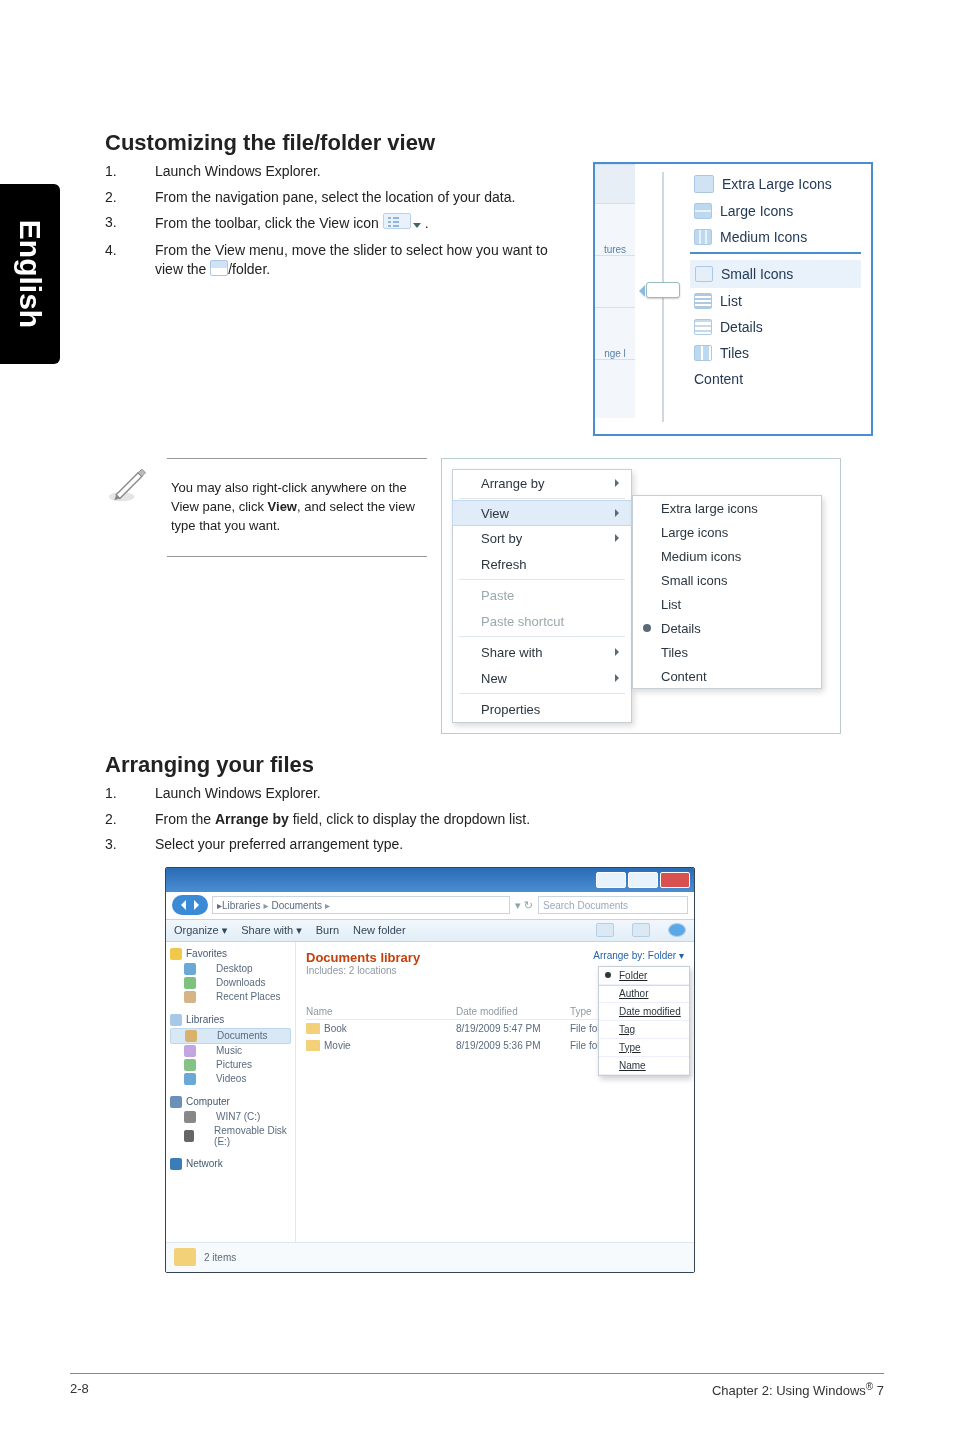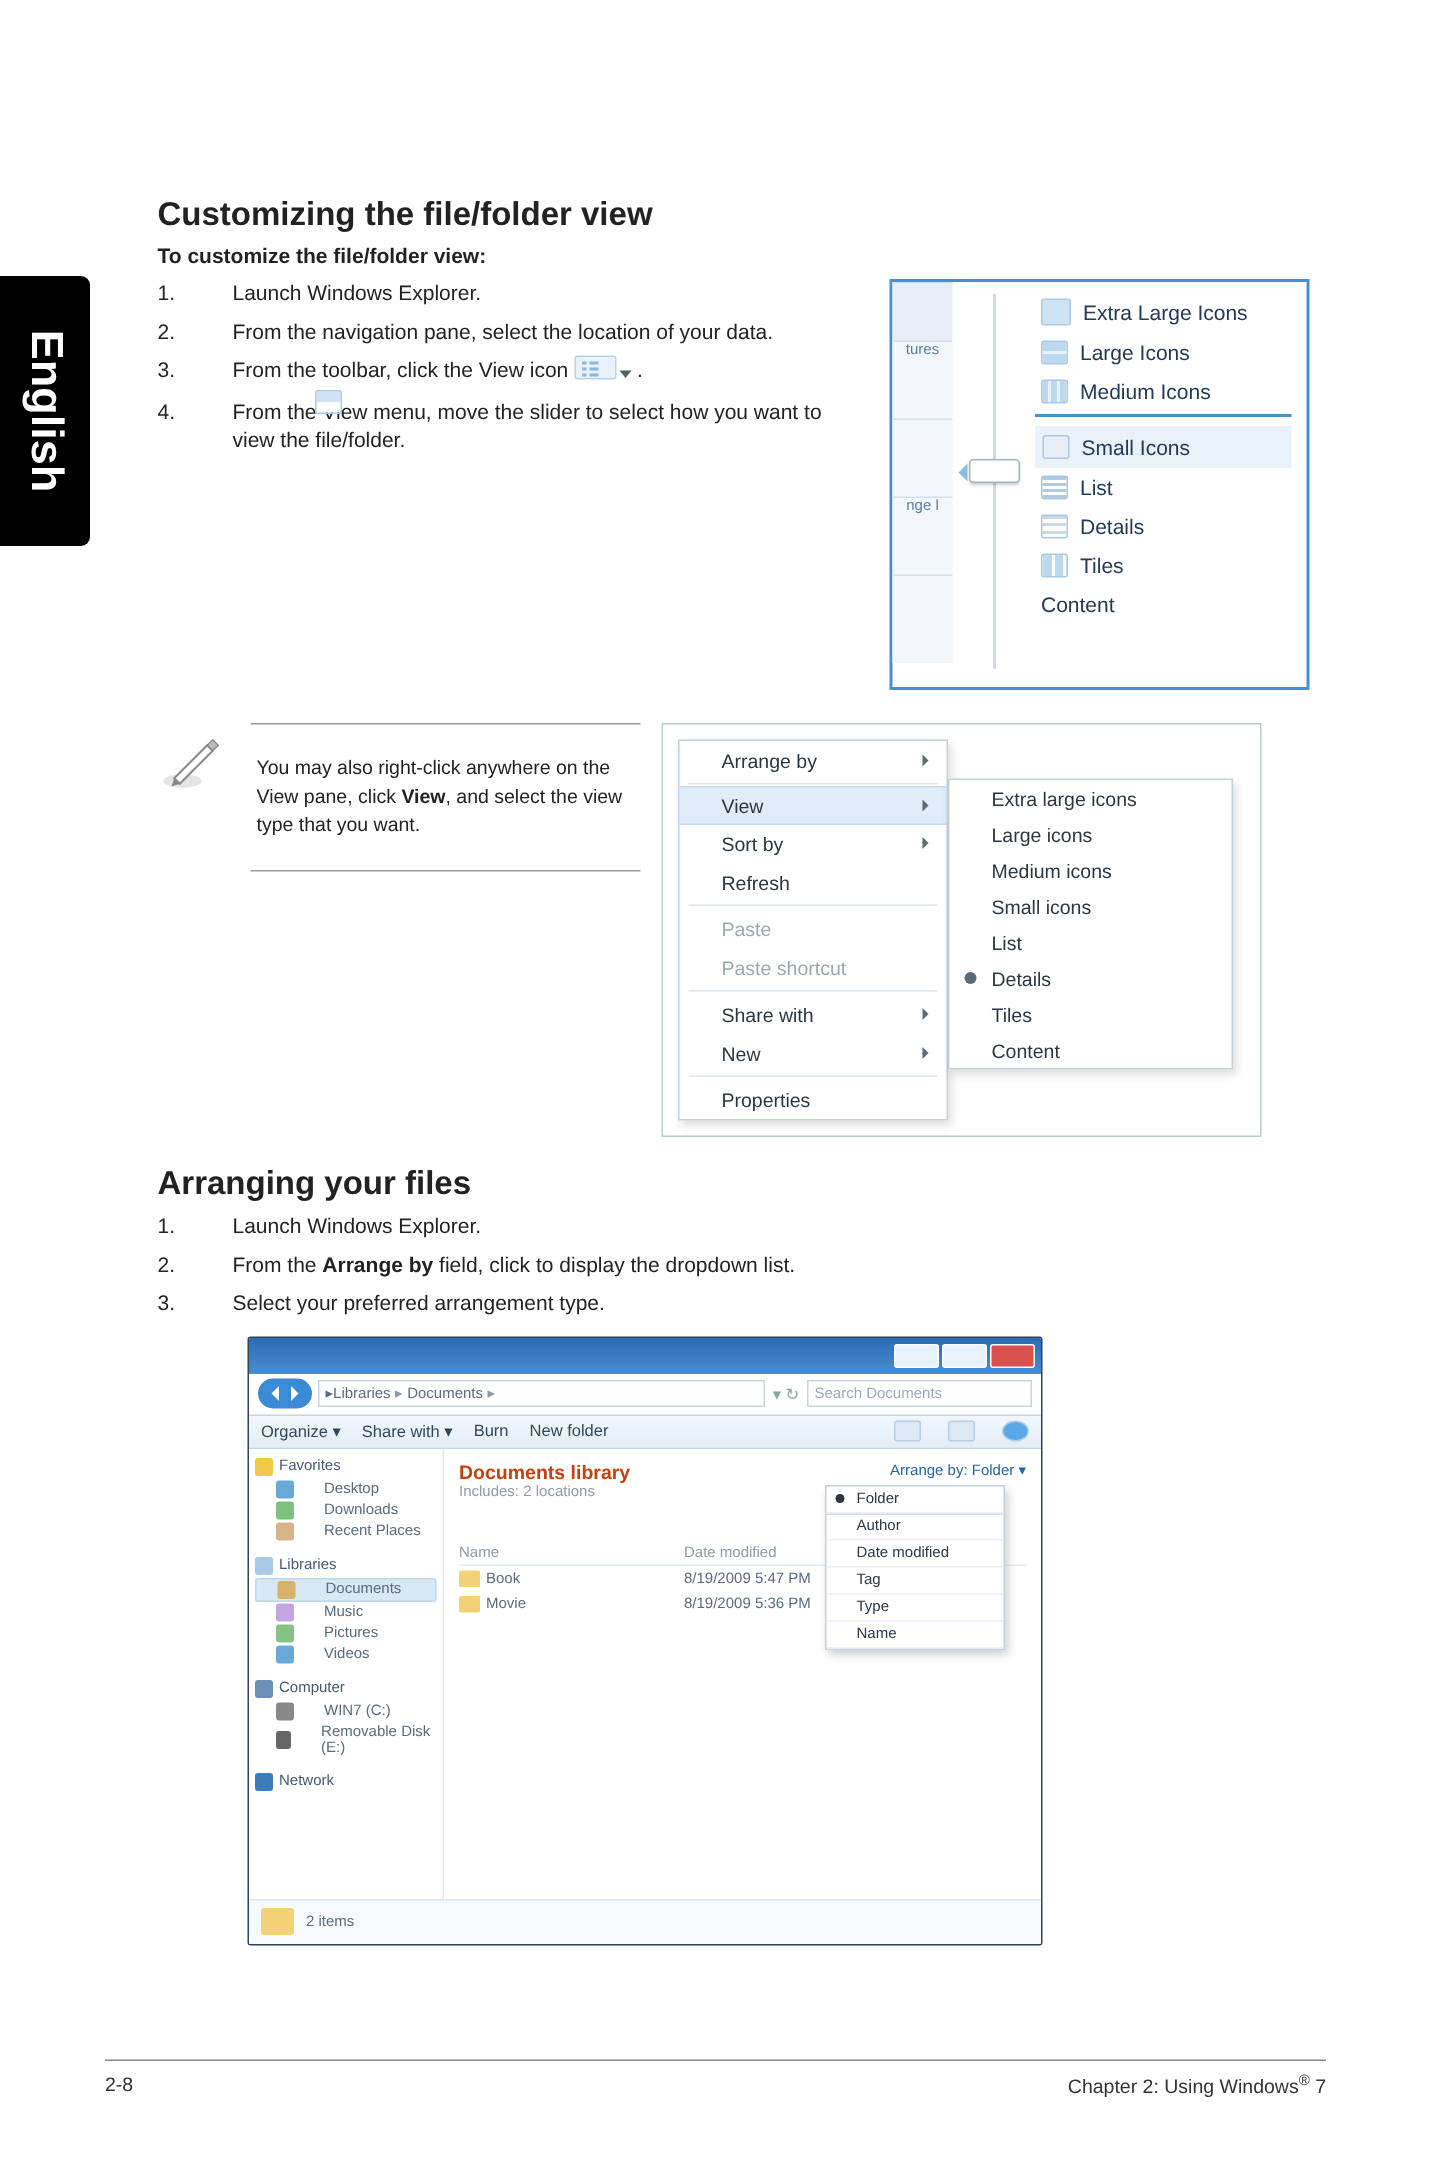--- a/index.html
+++ b/index.html
@@ -62,21 +62,21 @@
     .vp-body { display: flex; }
     .vp-slider { width: 55px; display: flex; flex-direction: column; align-items: center; padding: 8px 0 12px; }
     .trackwrap { position: relative; height: 250px; width: 14px; display: flex; align-items:center; justify-content:center}
     .trackwrap::before { content:""; position: absolute; top:0; bottom:0; left:50%; width:2px; margin-left:-1px; background:#cfd9e3;}
     .thumb { position: absolute; top: 110px; left:50%; width:34px; height:16px; margin-left:-17px; background:#fff; border:1px solid #9bb; border-radius:3px; box-shadow: 0 1px 2px rgba(0,0,0,.2);}
     .thumb::before{content:""; position:absolute; left:-14px; top:2px; border:6px solid transparent; border-right-color:#8abce0;}
     .vp-items { flex:1; padding: 6px 10px 10px 0; }
     .vp-item { display:flex; align-items:center; gap:8px; padding:5px 0 5px 4px; color:#223a55;}
     .vp-item.sel{background:#e9f2fb; border:1px solid transparent;}
     .tabstub { display:flex; flex-direction:column; width:40px;}
-    .tabstub .tab { height:46px; display:flex;align-items:flex-start;justify-content:center;background:#f3f6fb;border-left:0; font-size:10px; color:#5a7fa8; border-bottom:1px solid #d3e1ef;}
+    .tabstub .tab { height:46px; display:flex;align-items:flex-end;justify-content:center;background:#f3f6fb;border-left:0; font-size:10px; color:#5a7fa8; border-bottom:1px solid #d3e1ef;}
     .tabstub .tab.top{border-top:1px solid #d3e1ef;}
     .vp-wrap{display:flex;}
 
     .miniIcon{display:inline-block;width:18px;height:16px;background:#cfe3f5;border:1px solid #a9c9e6;border-radius:2px;}
     .miniIcon.large{background:repeating-linear-gradient(#bcd9f0,#bcd9f0 6px,#e7f2fb 6px,#e7f2fb 8px);}
     .miniIcon.med{background:repeating-linear-gradient(90deg,#bcd9f0,#bcd9f0 4px,#e7f2fb 4px,#e7f2fb 6px);}
     .miniIcon.small{background:#e6eff8;}
     .miniIcon.list{background:repeating-linear-gradient(#b0c9de,#b0c9de 2px,#fff 2px,#fff 4px);}
     .miniIcon.details{background:repeating-linear-gradient(#c8daea,#c8daea 2px,#fff 2px,#fff 5px);}
     .miniIcon.tiles{background:repeating-linear-gradient(90deg,#bcd9f0,#bcd9f0 6px,#fff 6px,#fff 8px);}
@@ -138,21 +138,21 @@
     .vid{background:#6aa8d8;}
     .comp{background:#6a90b8;}
     .win{background:#888;}
     .rmv{background:#666;}
     .net{background:#3a7db8;}
 
     .main{flex:1;padding:8px 10px;position:relative;}
     .libhdr{color:#c2410c;font-size:13px;font-weight:bold;}
     .libsub{color:#8e9aa6;font-size:10px;}
     .arr-chip{position:absolute;right:10px;top:8px;font-size:10px;color:#2563a9;}
-    .drop{position:absolute;right:24px;top:24px;width:120px;border:1px solid #c6cfd6;background:#fff;box-shadow:2px 3px 6px rgba(0,0,0,.2);z-index:5;}
+    .drop{position:absolute;right:4px;top:24px;width:92px;border:1px solid #c6cfd6;background:#fff;box-shadow:2px 3px 6px rgba(0,0,0,.2);z-index:5;text-decoration:underline;}
     .drop .dh{height:18px;display:flex;align-items:center;padding:0 8px 0 20px;font-size:10px;color:#2b3640;position:relative;border-bottom:1px solid #eef;}
     .drop .dh.sel .dot{position:absolute;left:6px;width:6px;height:6px;border-radius:50%;background:#2b3640;}
     .cols{display:flex;margin-top:12px;font-size:10px;color:#8e9aa6;border-bottom:1px solid #e6ecf2;padding-bottom:2px;}
     .cols .c{flex:1;}
     .cols .c:first-child{flex:0 0 150px;}
     .frow{display:flex;font-size:10px;color:#5a6b7f;padding:3px 0;}
     .frow .fc{flex:1;}
     .frow .fc:first-child{flex:0 0 150px;display:flex;align-items:center;gap:4px;}
     .fldr{width:14px;height:11px;background:#f2d178;border-radius:1px;}
 
@@ -170,21 +170,20 @@
 
 <div class="page">
 
   <div class="sidetab">
     <div class="sidetab-label">English</div>
   </div>
 
   <div class="content">
 
     <h2 class="section-title">Customizing the file/folder view</h2>
-    <div class="subhead">To customize the file/folder view:</div>
 
     <div class="row-top">
       <div class="txtcol">
         <ol class="steps">
           <li>
             <span class="num">1.</span>
             <span class="body">Launch Windows Explorer.</span>
           </li>
           <li>
             <span class="num">2.</span>

